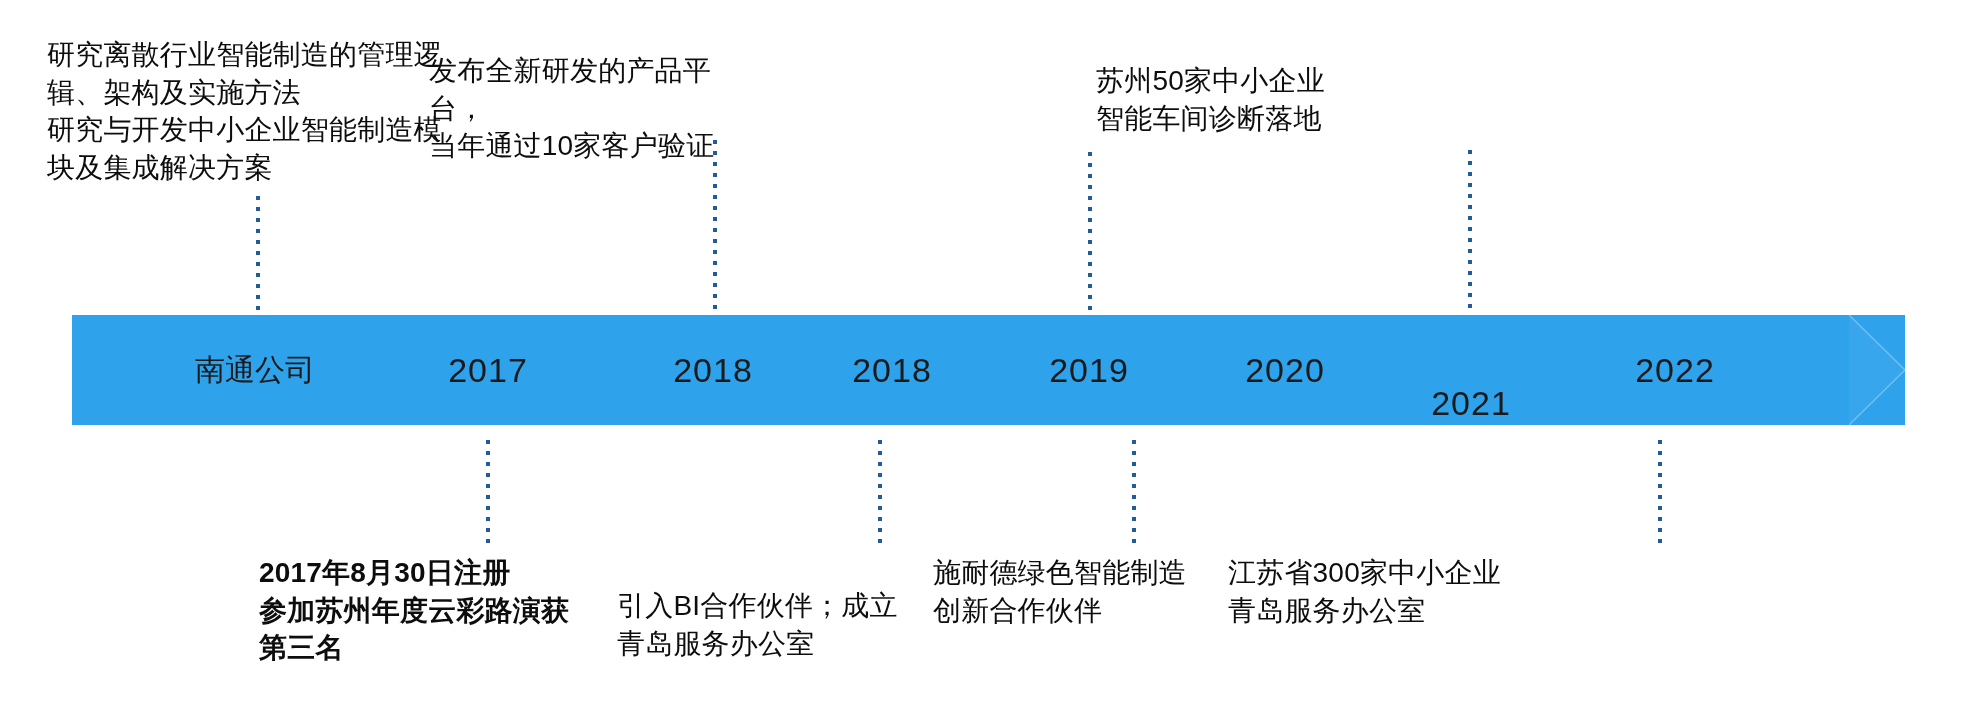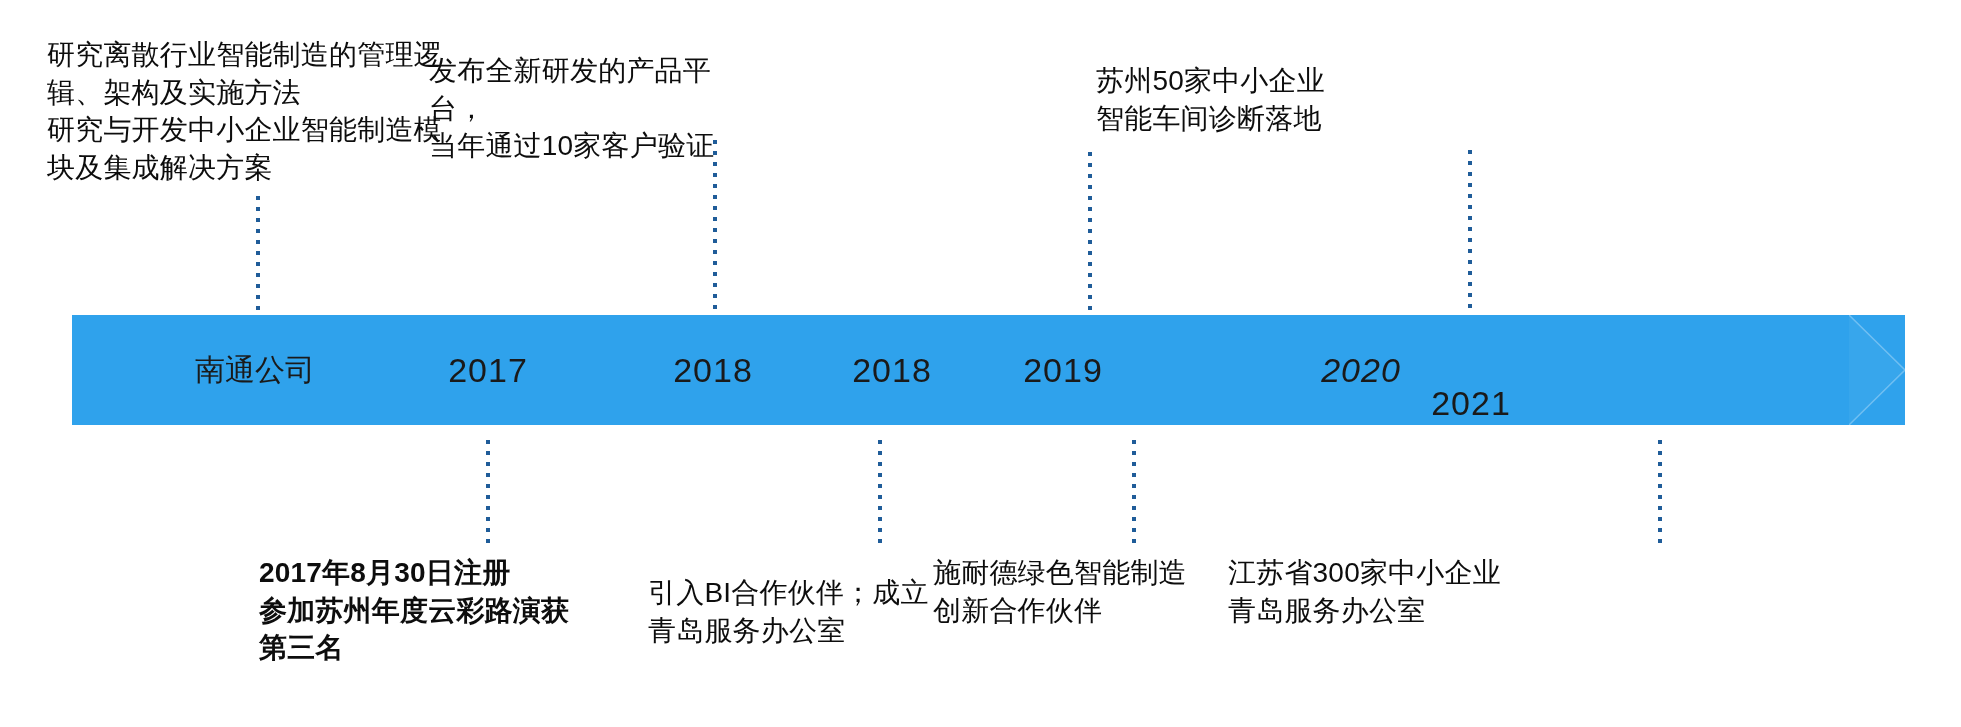--- a/index.html
+++ b/index.html
@@ -84,23 +84,24 @@
     <svg width="112" height="110" viewBox="0 0 112 110">
       <path d="M0 0 L56 55 L0 110 Z" fill="#ffffff" fill-opacity="0.045"></path>
       <path d="M0 0 L56 55 L0 110" fill="none" stroke="#ffffff" stroke-opacity="0.30" stroke-width="1.5"></path>
     </svg>
   </div>
 
   <div class="band-label cn" style="left:255px;">南通公司</div>
   <div class="band-label yr" style="left:488px;">2017</div>
   <div class="band-label yr" style="left:713px;">2018</div>
   <div class="band-label yr" style="left:892px;">2018</div>
-  <div class="band-label yr" style="left:1063px;">2019</div>
-  <div class="band-label yr" style="left:1361px;font-style:italic;">2020</div>
+  <div class="band-label yr" style="left:1089px;">2019</div>
+  <div class="band-label yr" style="left:1285px;">2020</div>
   <div class="band-label yr" style="left:1471px;margin-top:33px;">2021</div>
+  <div class="band-label yr" style="left:1675px;">2022</div>
 
   <div class="dotline" style="left:258px;  top:196px; height:118px;"></div>
   <div class="dotline" style="left:715px;  top:140px; height:174px;"></div>
   <div class="dotline" style="left:1090px; top:152px; height:162px;"></div>
   <div class="dotline" style="left:1470px; top:150px; height:164px;"></div>
 
   <div class="dotline" style="left:488px;  top:440px; height:105px;"></div>
   <div class="dotline" style="left:880px;  top:440px; height:105px;"></div>
   <div class="dotline" style="left:1134px; top:440px; height:105px;"></div>
   <div class="dotline" style="left:1660px; top:440px; height:105px;"></div>
@@ -110,20 +111,20 @@
 研究与开发中小企业智能制造模
 块及集成解决方案</div>
   <div class="note" style="left:429px; top:52px; width:330px;">发布全新研发的产品平台，
 当年通过10家客户验证</div>
   <div class="note" style="left:1089px; top:62px; width:300px;margin-left:7px;">苏州50家中小企业
 智能车间诊断落地</div>
 
   <div class="note" style="left:259px;  top:554px; width:340px;font-weight:bold;">2017年8月30日注册
 参加苏州年度云彩路演获
 第三名</div>
-  <div class="note" style="left:617px;  top:574px; width:300px;margin-left:31px;">引入BI合作伙伴；成立
+  <div class="note" style="left:617px;  top:587px; width:300px;">引入BI合作伙伴；成立
 青岛服务办公室</div>
   <div class="note" style="left:933px;  top:554px; width:300px;">施耐德绿色智能制造
 创新合作伙伴</div>
   <div class="note" style="left:1228px; top:554px; width:320px;">江苏省300家中小企业
 青岛服务办公室</div>
 
 </div>
 
 </body></html>

